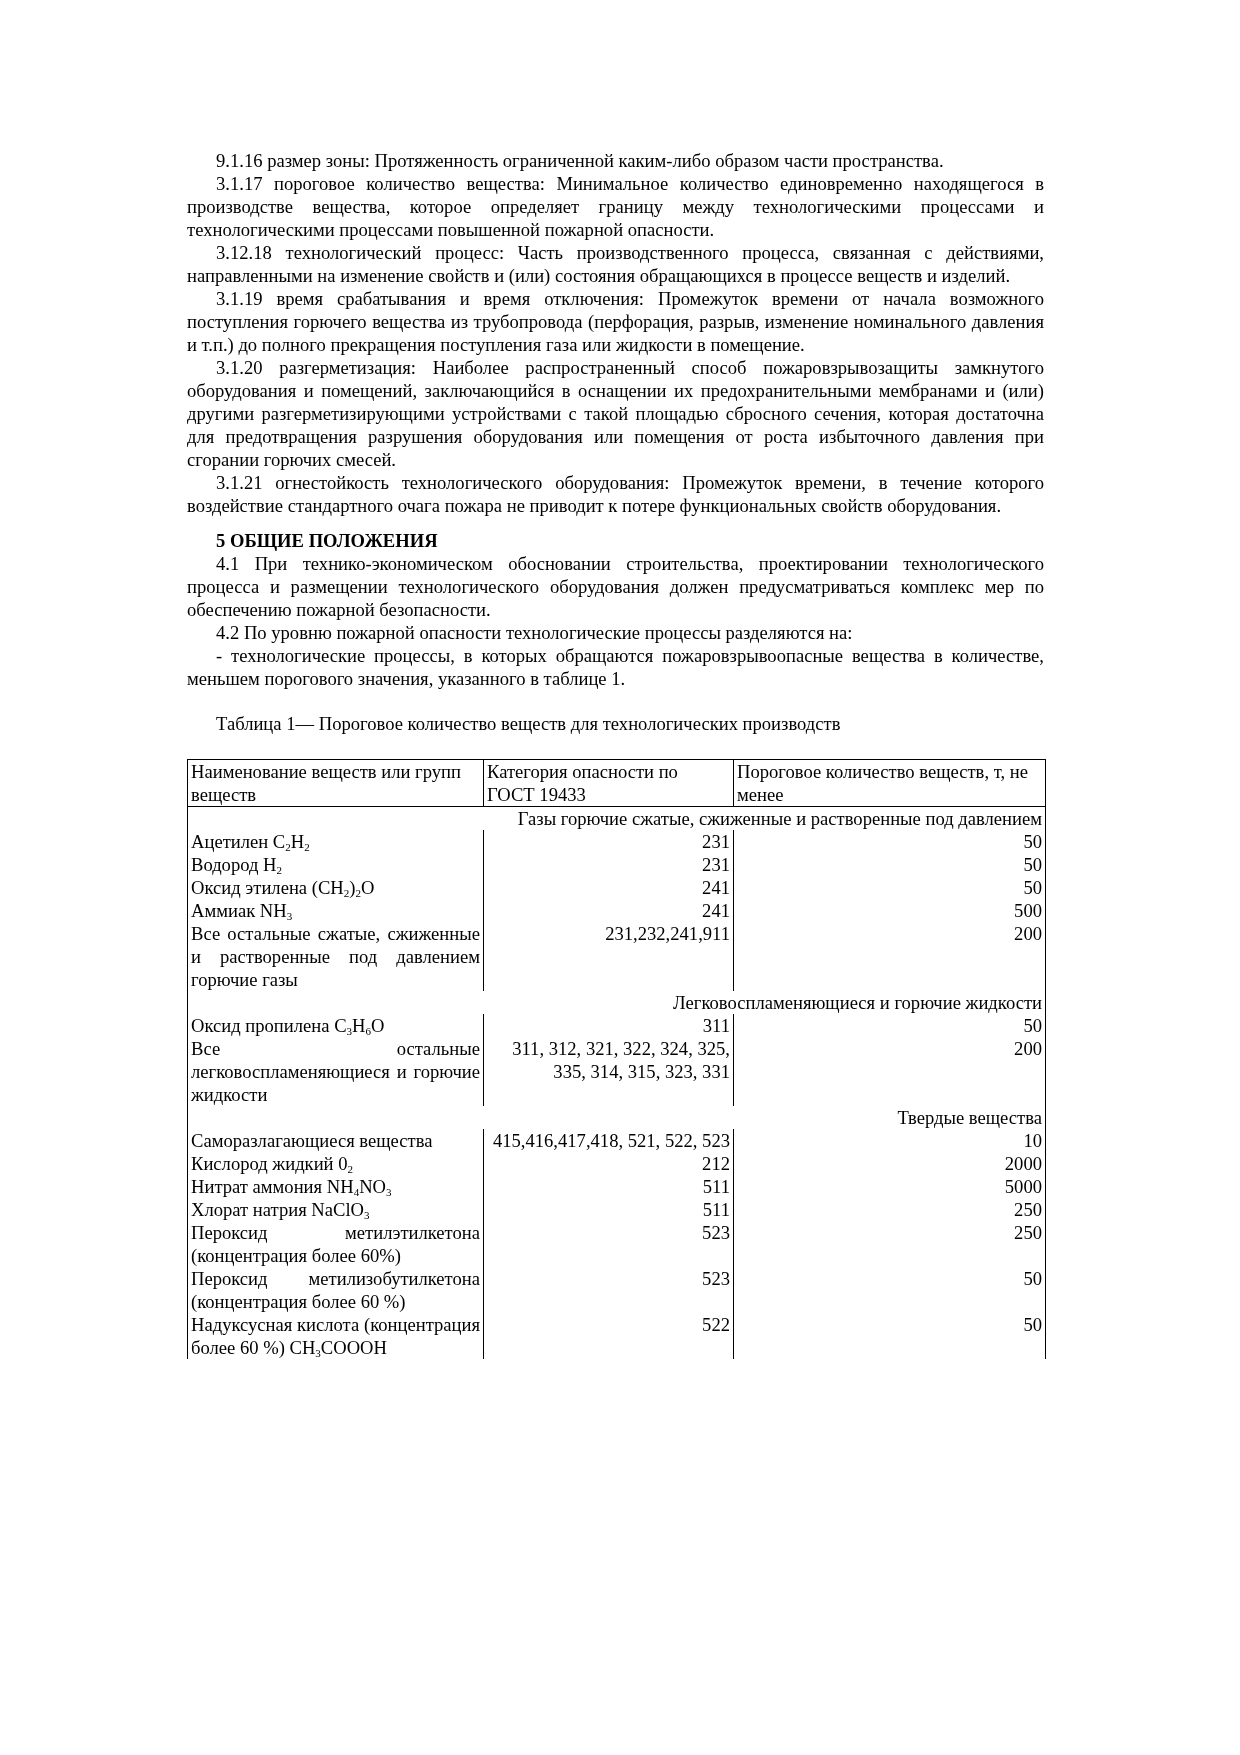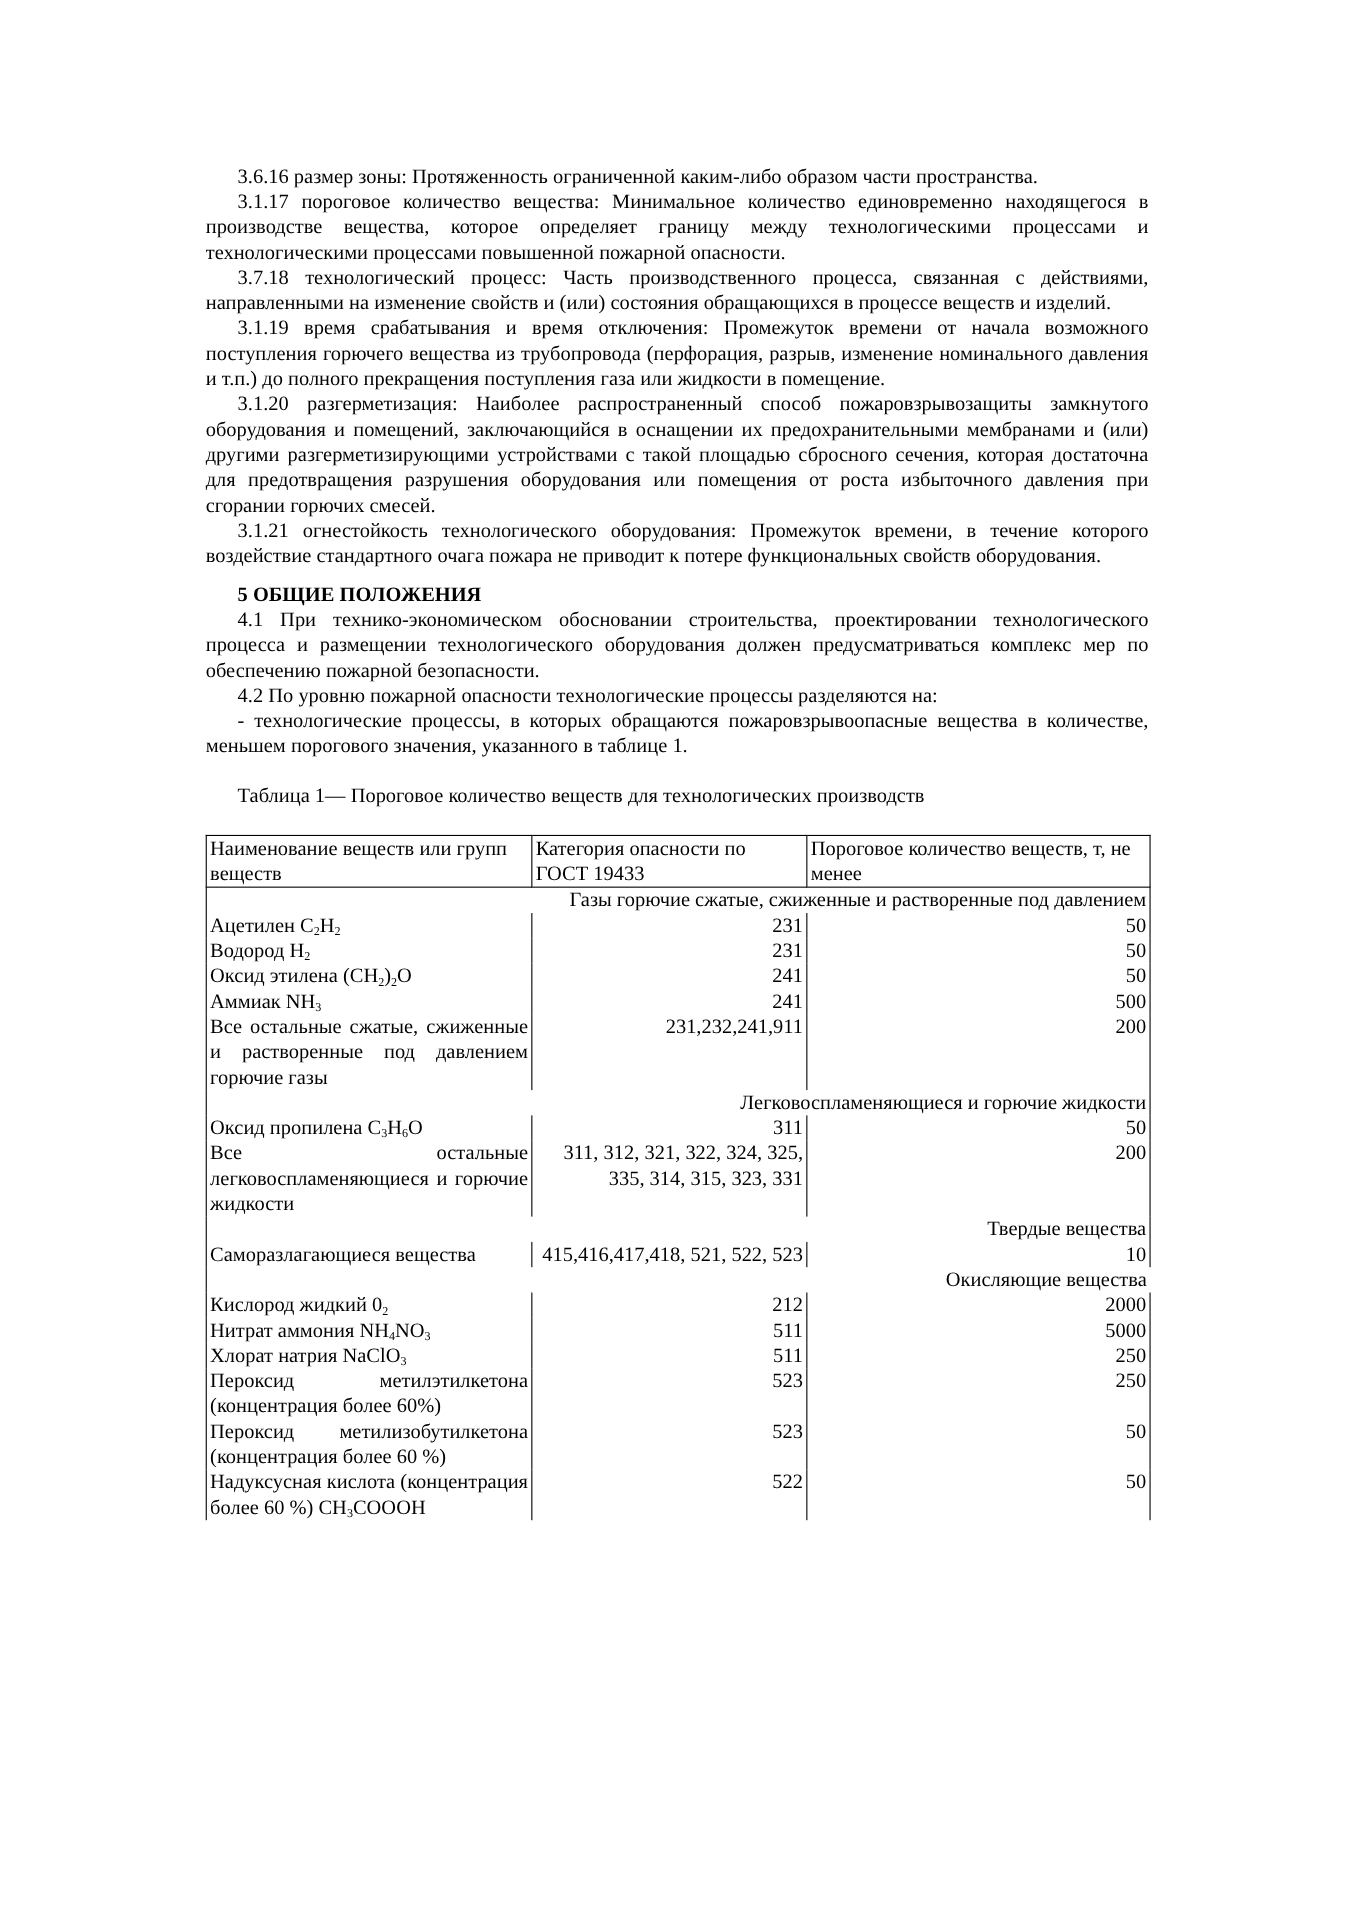--- a/index.html
+++ b/index.html
@@ -38,23 +38,23 @@
     text-align: right; border-left: 1.5px solid #000; border-right: 1.5px solid #000;
   }
   table.t tr.section-open td.section { border-right: none; }
   sub { font-size: 11px; vertical-align: -3px; line-height: 0; }
 </style>
 </head>
 <body>
 
 <div class="page">
 
-  <p class="p"><span>3.6.16</span> <b>размер зоны:</b> <span>Протяженность ограниченной каким-либо образом части пространства.</span></p>
+  <p class="p"><span>9.1.16</span> <b>размер зоны:</b> <span>Протяженность ограниченной каким-либо образом части пространства.</span></p>
   <p class="p"><span>3.1.17</span> <b>пороговое количество вещества:</b> <span>Минимальное количество единовременно находящегося в производстве вещества, которое определяет границу между технологическими процессами и технологическими процессами повышенной пожарной опасности.</span></p>
-  <p class="p"><span>3.7.18</span> <b>технологический процесс:</b> <span>Часть производственного процесса, связанная с действиями, направленными на изменение свойств и (или) состояния обращающихся в процессе веществ и изделий.</span></p>
+  <p class="p"><span>3.12.18</span> <b>технологический процесс:</b> <span>Часть производственного процесса, связанная с действиями, направленными на изменение свойств и (или) состояния обращающихся в процессе веществ и изделий.</span></p>
   <p class="p"><span>3.1.19</span> <b>время срабатывания и время отключения:</b> <span>Промежуток времени от начала возможного поступления горючего вещества из трубопровода (перфорация, разрыв, изменение номинального давления и т.п.) до полного прекращения поступления газа или жидкости в помещение.</span></p>
   <p class="p"><span>3.1.20</span> <b>разгерметизация:</b> <span>Наиболее распространенный способ пожаровзрывозащиты замкнутого оборудования и помещений, заключающийся в оснащении их предохранительными мембранами и (или) другими разгерметизирующими устройствами с такой площадью сбросного сечения, которая достаточна для предотвращения разрушения оборудования или помещения от роста избыточного давления при сгорании горючих смесей.</span></p>
   <p class="p"><span>3.1.21</span> <b>огнестойкость технологического оборудования:</b> <span>Промежуток времени, в течение которого воздействие стандартного очага пожара не приводит к потере функциональных свойств оборудования.</span></p>
 
   <div class="gap" style="height:12px"></div>
 
   <p class="heading">5 ОБЩИЕ ПОЛОЖЕНИЯ</p>
   <p class="p">4.1 При технико-экономическом обосновании строительства, проектировании технологического процесса и размещении технологического оборудования должен предусматриваться комплекс мер по обеспечению пожарной безопасности.</p>
   <p class="p">4.2 По уровню пожарной опасности технологические процессы разделяются на:</p>
   <p class="p">- технологические процессы, в которых обращаются пожаровзрывоопасные вещества в количестве, меньшем порогового значения, указанного в таблице 1.</p>
@@ -123,23 +123,20 @@
 
       <tr>
         <td class="section" colspan="3">Твердые вещества</td>
       </tr>
       <tr>
         <td class="name">Саморазлагающиеся вещества</td>
         <td class="cat">415,416,417,418, 521, 522, 523</td>
         <td class="qty">10</td>
       </tr>
 
-      <tr class="section-open">
-        <td class="section" colspan="3">Окисляющие вещества</td>
-      </tr>
       <tr>
         <td class="name">Кислород жидкий 0<sub>2</sub></td>
         <td class="cat">212</td>
         <td class="qty">2000</td>
       </tr>
       <tr>
         <td class="name">Нитрат аммония NH<sub>4</sub>NO<sub>3</sub></td>
         <td class="cat">511</td>
         <td class="qty">5000</td>
       </tr>

